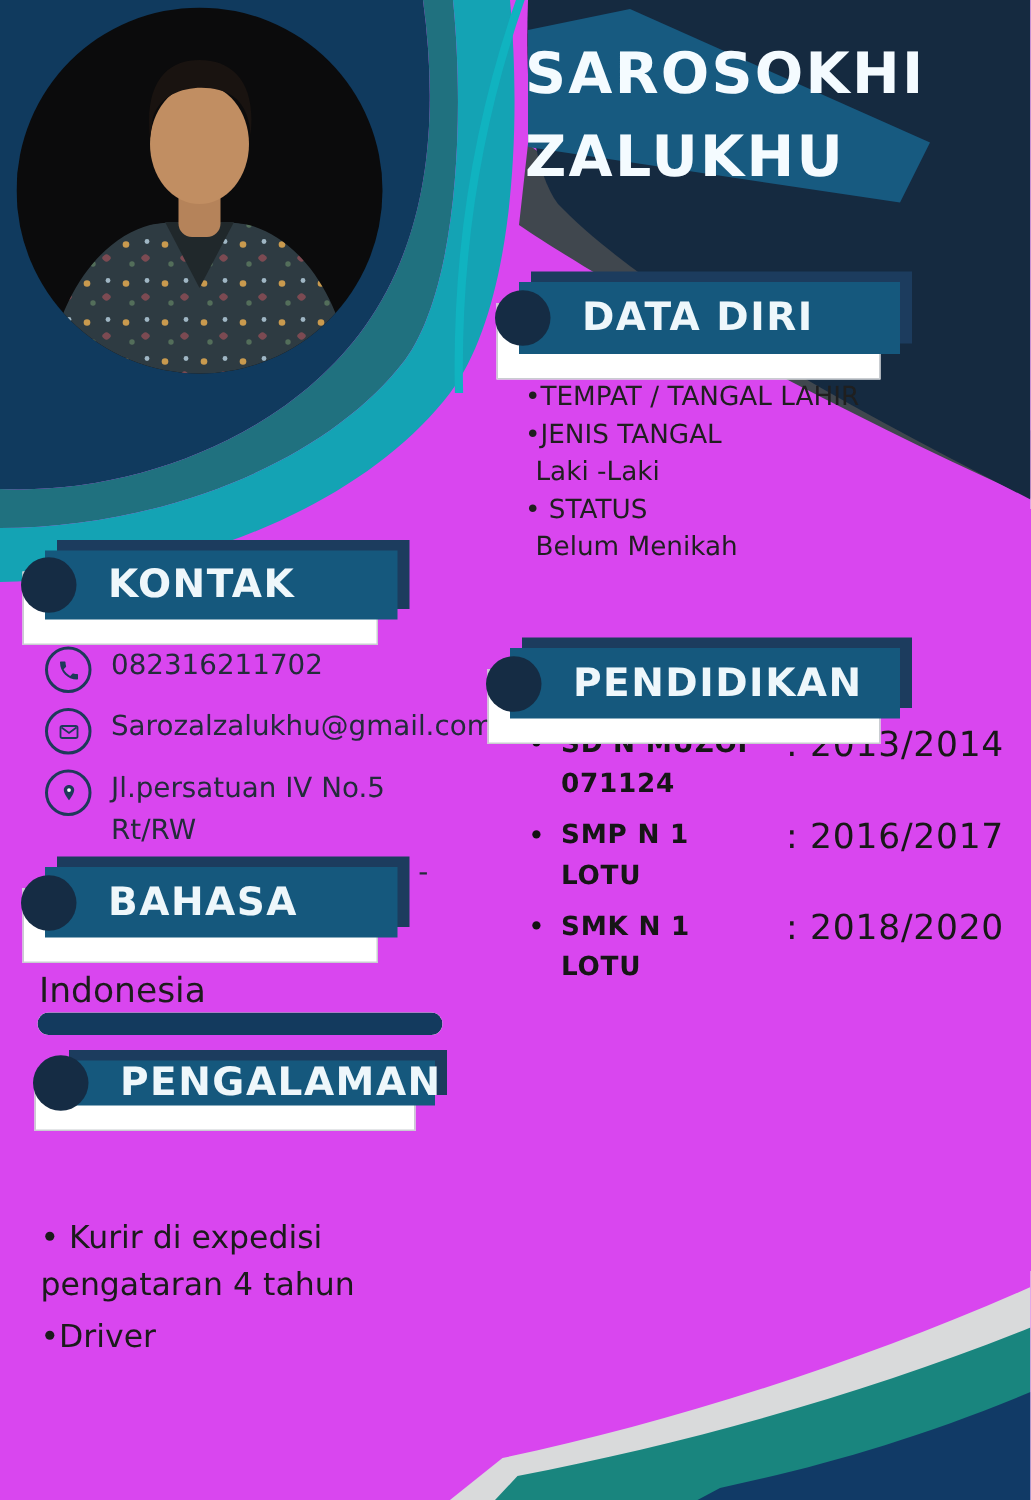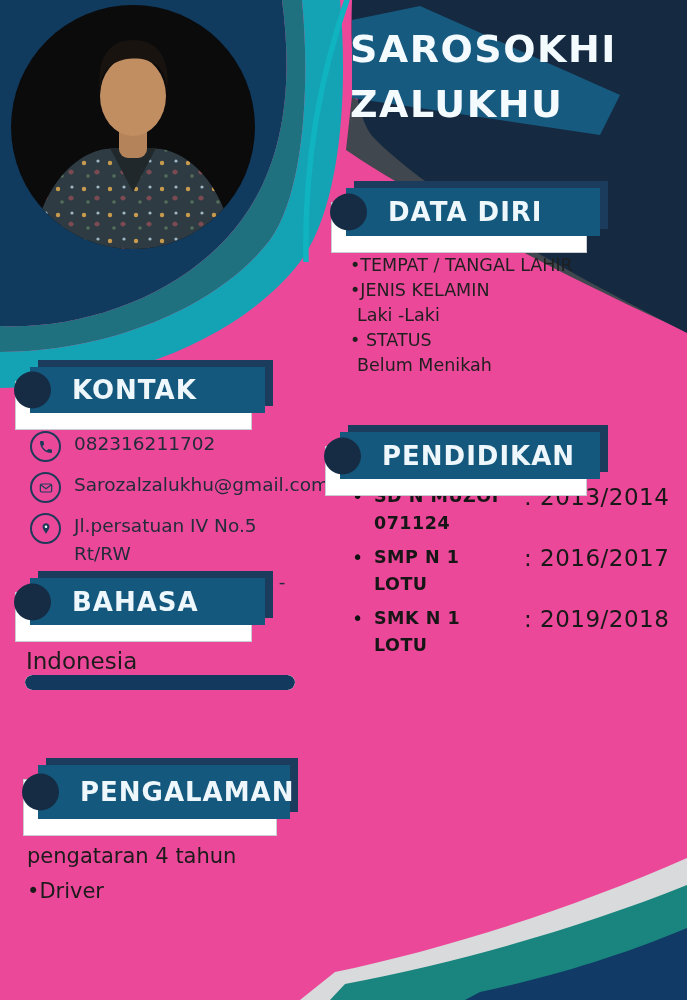--- a/index.html
+++ b/index.html
@@ -1,18 +1,18 @@
 <!DOCTYPE html>
 <html><head>
 <meta charset="utf-8">
 <style>
   html,body{margin:0;padding:0;background:#e8e8e8;}
   .page{
     position:relative;width:687px;height:1000px;margin:0 auto;
-    background:#ec4899;overflow:hidden;
+    background:#d946ef;overflow:hidden;
     font-family:"DejaVu Sans","Liberation Sans",sans-serif;color:#1f1f1f;
   }
   .bg-decor{position:absolute;left:0;top:0;width:687px;height:1000px;z-index:0;}
 
   
   .name-block{
     position:absolute;left:350px;top:22px;z-index:3;
     color:#f4fbff;font-weight:bold;font-size:38px;line-height:55px;letter-spacing:1.5px;
   }
 
@@ -30,21 +30,21 @@
     padding-left:42px;box-sizing:border-box;
   }
   .sec .dot{
     position:absolute;left:-16px;top:50%;transform:translateY(-50%);
     width:37px;height:37px;border-radius:50%;background:#152c44;z-index:2;
   }
   .sec-data-diri  {left:346px;top:188px;width:254px;height:48px;text-align:right;}
   .sec-kontak     {left:30px; top:367px;width:235px;height:46px;}
   .sec-pendidikan {left:340px;top:432px;width:260px;height:47px;}
   .sec-bahasa     {left:30px; top:578px;width:235px;height:47px;}
-  .sec-pengalaman {left:38px; top:765px;width:252px;height:54px;}
+  .sec-pengalaman {left:38px; top:707px;width:252px;height:30px;}
 
   
   .dd-list{position:absolute;left:350px;top:253px;width:320px;z-index:3;font-size:17.5px;line-height:25px;}
   .dd-label{font-weight:500;}
   .dd-value{padding-left:7px;}
 
   
   .kontak-list{position:absolute;left:30px;top:430px;width:285px;z-index:3;}
   .k-row{display:flex;align-items:flex-start;margin-bottom:9px;}
   .k-icon{
@@ -127,21 +127,21 @@
   <div class="sec sec-data-diri">
     <div class="ghost"></div>
     <div class="box">
         <span class="dot"></span>
       <span>DATA DIRI</span>
     </div>
   </div>
 
   <div class="dd-list">
     <div class="dd-label">•TEMPAT / TANGAL LAHIR</div>
-    <div class="dd-label">•JENIS KELAMIN</div>
+    <div class="dd-label">•JENIS TANGAL</div>
     <div class="dd-value">Laki -Laki</div>
     <div class="dd-label">• STATUS</div>
     <div class="dd-value">Belum Menikah</div>
   </div>
 
   <div class="sec sec-kontak">
     <div class="ghost"></div>
     <div class="box">
         <span class="dot"></span>
       <span>KONTAK</span>
@@ -197,21 +197,21 @@
     <div class="e-row">
       <span class="e-bullet">•</span>
       <span class="e-school ml">SMP N 1
 LOTU</span>
       <span class="e-years">: 2016/2017</span>
     </div>
     <div class="e-row">
       <span class="e-bullet">•</span>
       <span class="e-school ml">SMK N 1
 LOTU</span>
-      <span class="e-years">: 2019/2018</span>
+      <span class="e-years">: 2018/2020</span>
     </div>
   </div>
 
   <div class="sec sec-bahasa">
     <div class="ghost"></div>
     <div class="box">
         <span class="dot"></span>
       <span>BAHASA</span>
     </div>
   </div>

